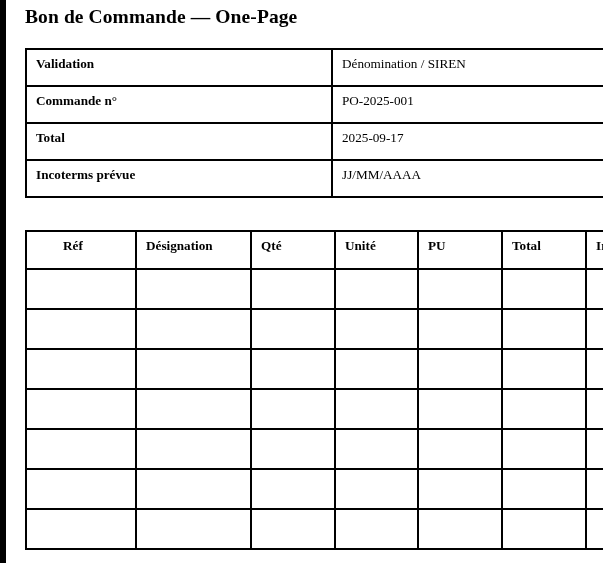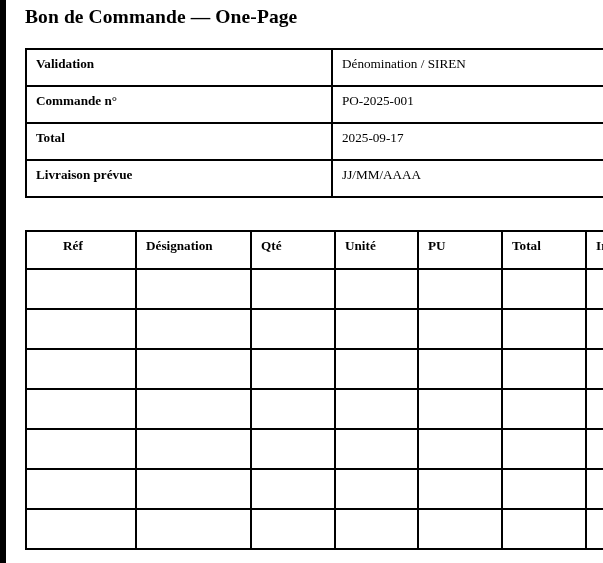--- a/index.html
+++ b/index.html
@@ -126,21 +126,21 @@
       </tr>
       <tr>
         <td class="info-label">Commande n°</td>
         <td class="info-value">PO-2025-001</td>
       </tr>
       <tr>
         <td class="info-label">Total</td>
         <td class="info-value">2025-09-17</td>
       </tr>
       <tr>
-        <td class="info-label">Livraison prévue</td>
+        <td class="info-label">Incoterms prévue</td>
         <td class="info-value">JJ/MM/AAAA</td>
       </tr>
     </tbody>
   </table>
 
   <table id="items-table">
     <thead>
       <tr>
         <th class="col-ref">Réf</th>
         <th class="col-designation">Désignation</th>

